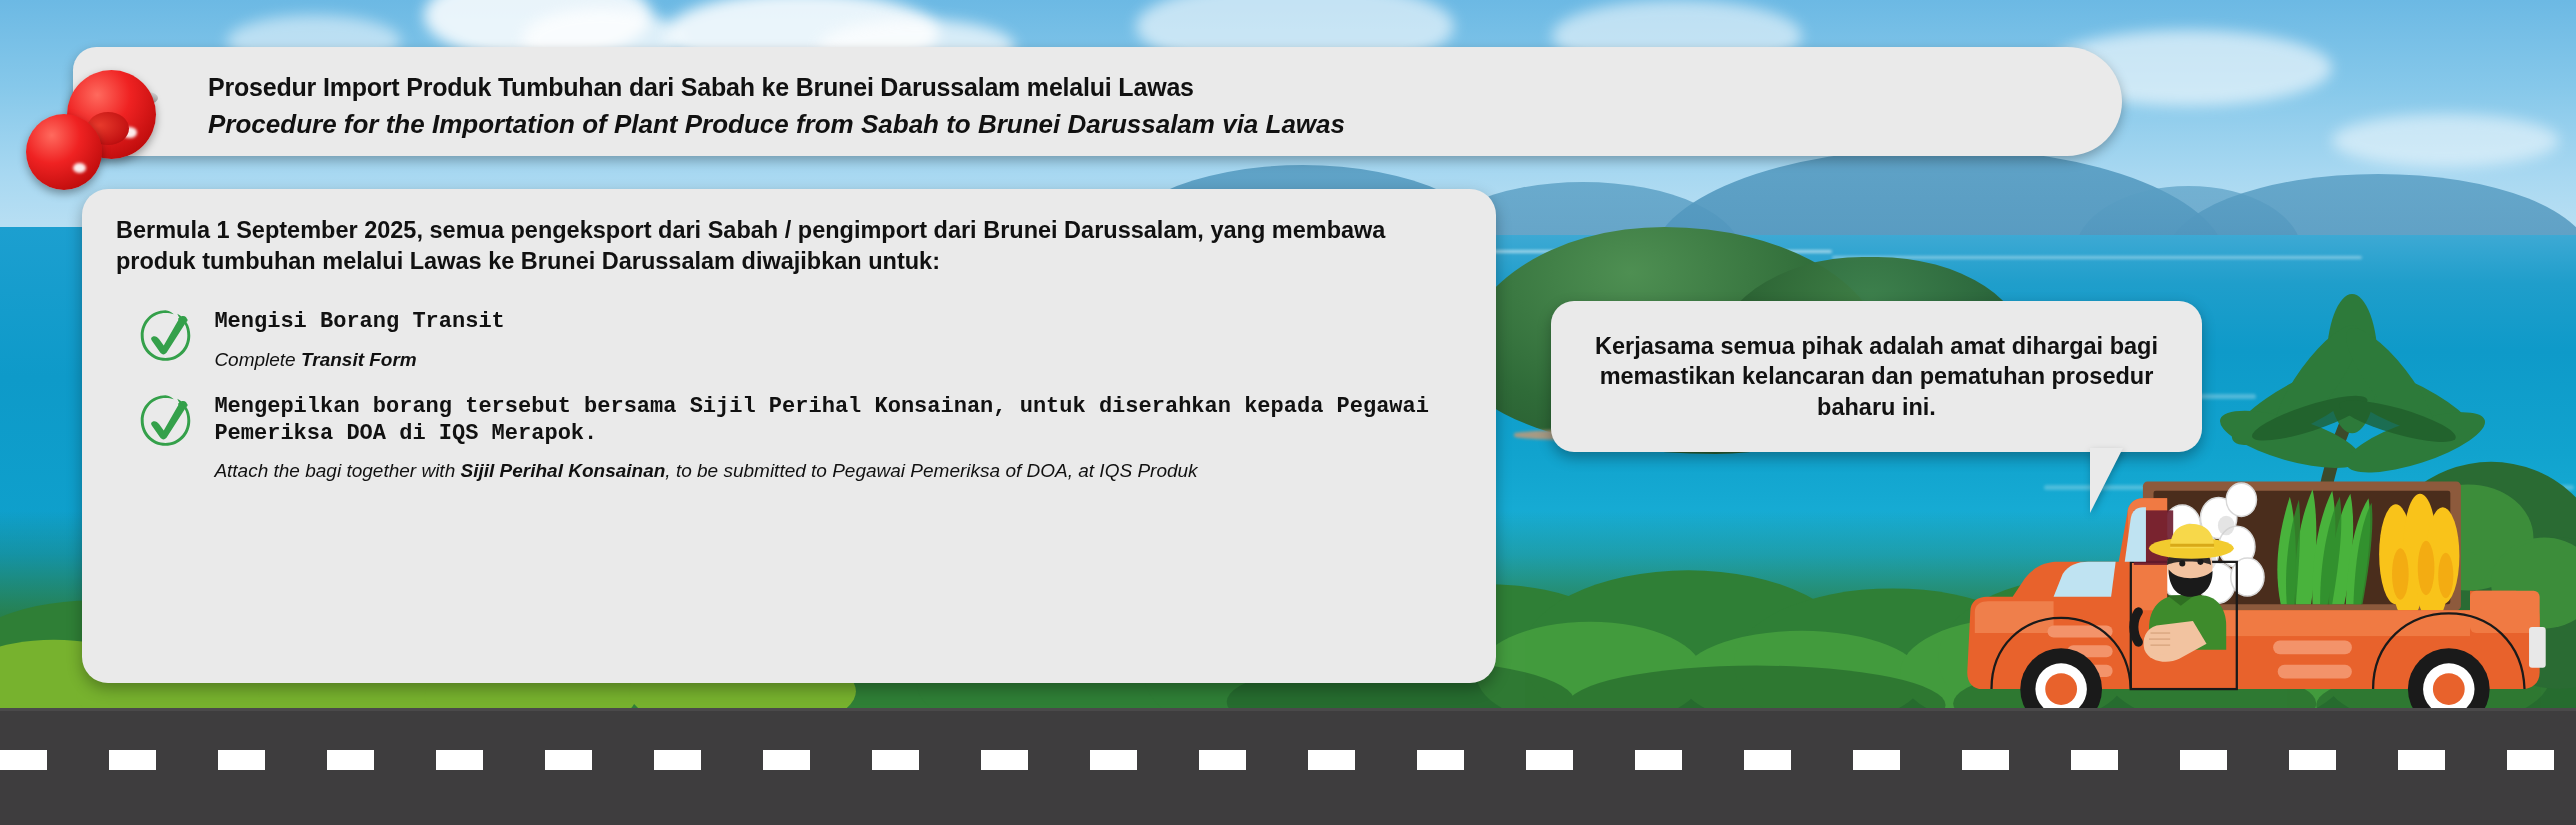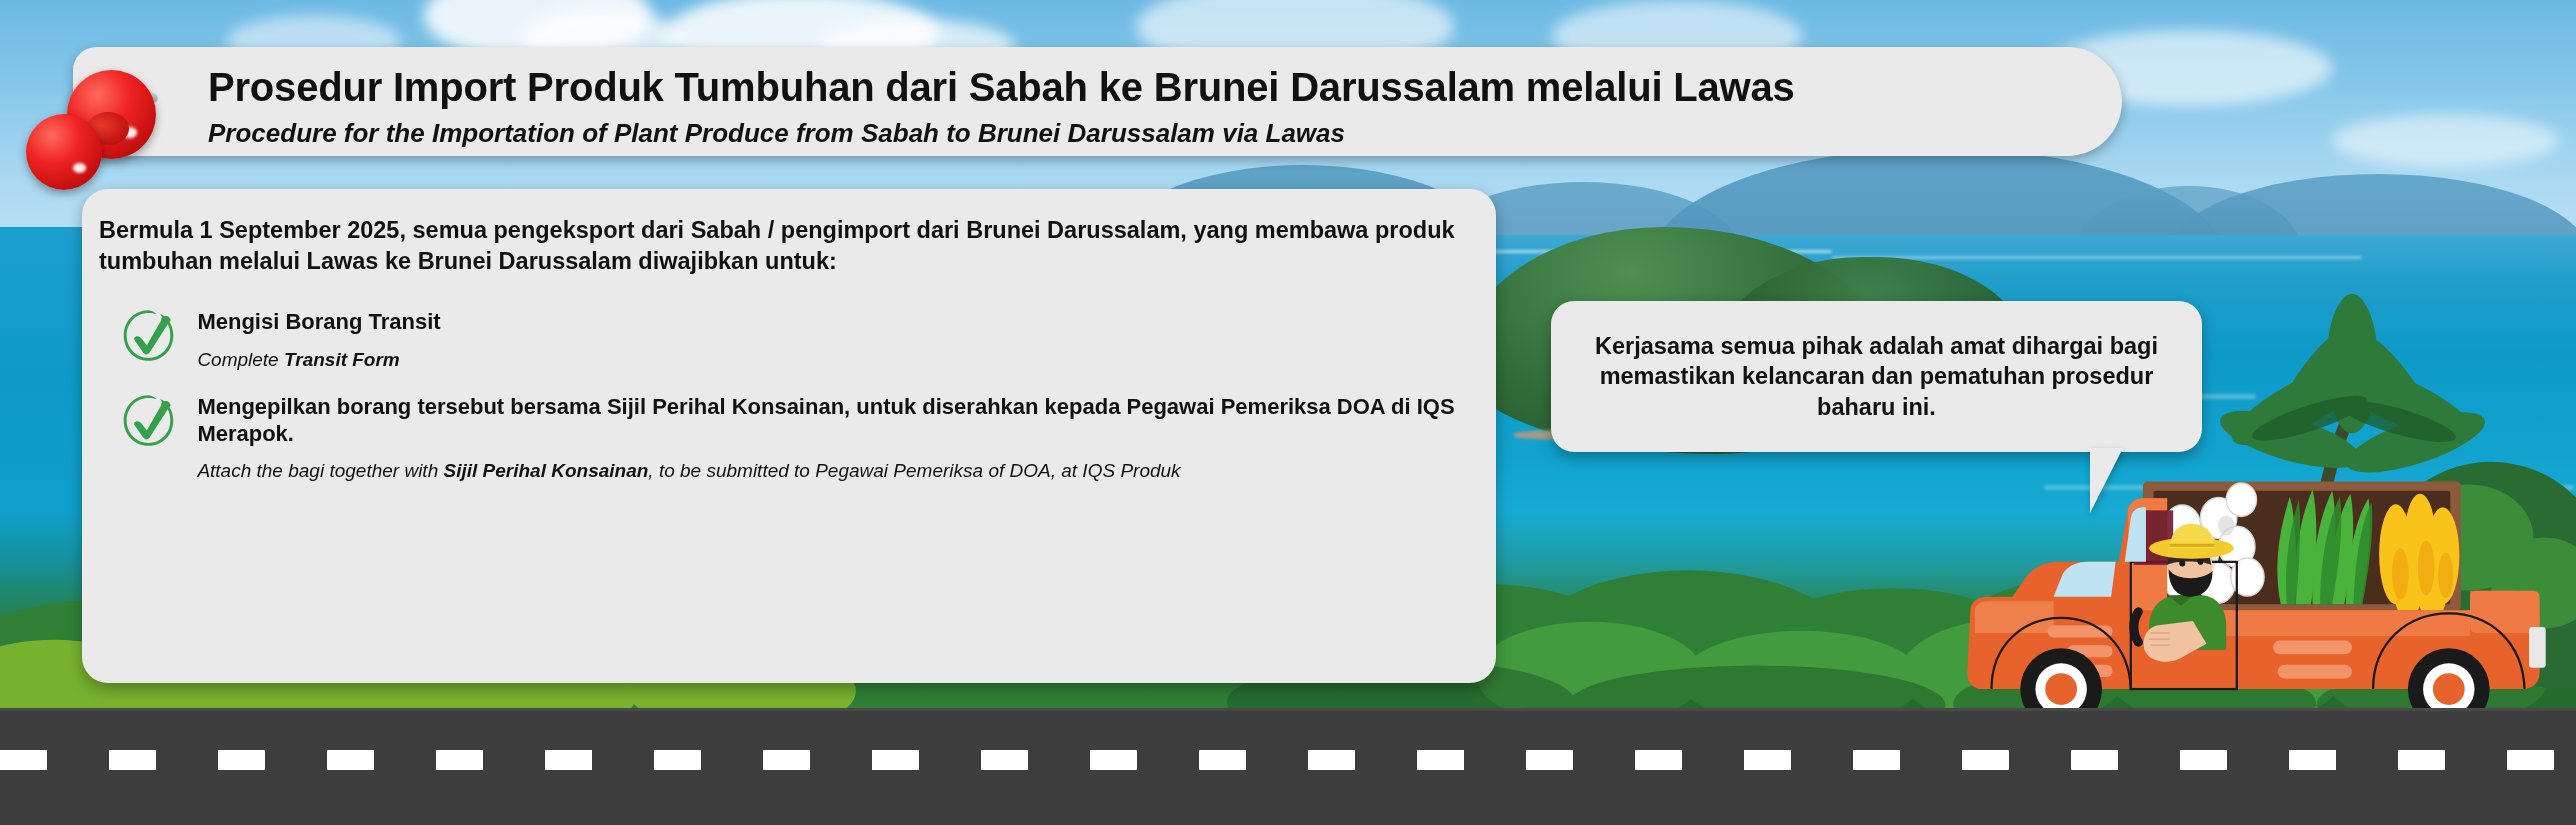--- a/index.html
+++ b/index.html
@@ -121,21 +121,21 @@
     position: absolute; left: 73px; top: 47px;
     width: 2049px; height: 109px;
     background: #eaeaea;
     border-radius: 26px 61px 61px 26px;
     box-shadow: 0 4.5px 12px rgba(0,0,0,.28);
     z-index: 20;
     padding: 10.6px 45px 0 135px;
     display: flex; flex-direction: column; justify-content: center;
   }
   .title-main {
-    font-size: 40px; font-weight: bold; color: #111; line-height: 1.12;
+    font-size: 25px; font-weight: bold; color: #111; line-height: 1.12;
     letter-spacing: -0.2px; white-space: nowrap;
   }
   .title-sub {
     font-size: 26px; font-weight: bold; font-style: italic; color: #111;
     line-height: 1.15; margin-top: 9px; white-space: nowrap;
   }
 
   
   .pin-wrap { position:absolute; left: 23px; top: 59px; width: 159px; height: 144px; z-index: 24; }
   .pin {
@@ -162,40 +162,40 @@
   }
 
   
   .main-panel {
     position: absolute; left: 82px; top: 189px;
     width: 1414px; height: 494px;
     background: #eaeaea;
     border-radius: 26px;
     box-shadow: 0 6px 15px rgba(0,0,0,.3);
     z-index: 19;
-    padding: 26px 30px 21px 17px;
+    padding: 26px 30px 21px 34px;
   }
   .para-ms {
     font-size: 23.5px; font-weight: bold; color: #111; line-height: 1.33;
   }
   .para-ms .lead { font-weight: bold; }
   .para-en {
     font-size: 19.7px; font-style: italic; color: #111; line-height: 1.34;
     text-align: justify; margin-top: 15px; padding-right: 6px;
   }
   .para-en b { font-weight: bold; }
 
   .checklist { margin-top: 27px; }
   .check-row { display: flex; align-items: flex-start; margin-bottom: 16.7px; }
   .check-icon {
     flex: 0 0 auto; width: 59px; height: 59px; margin: 1.5px 19.7px 0 19.7px;
   }
   .check-text { padding-top: 4.5px; }
   .check-ms {
-    font-size: 22px; font-weight: bold; color: #111; line-height: 1.22;
+    font-size: 22px; font-weight: bold; color: #111; line-height: 1.22; font-family: Liberation Mono, monospace;
   }
   .check-en {
     font-size: 19px; font-style: italic; color: #111; line-height: 1.3; margin-top: 12px;
   }
   .check-en b { font-weight: bold; }
 
   
   .bubble {
     position: absolute; left: 1551px; top: 301px;
     width: 651px; height: 151px;

